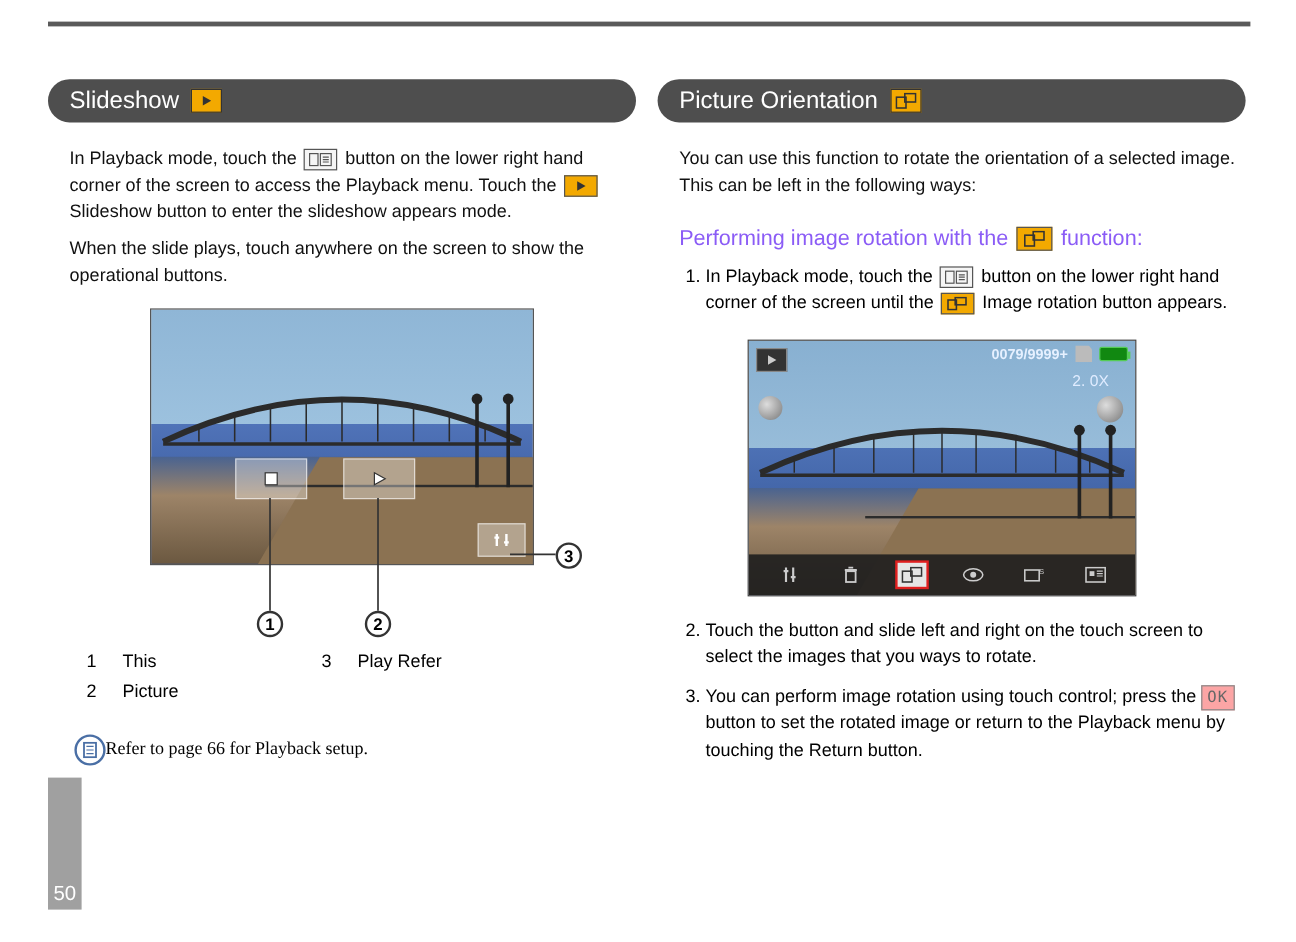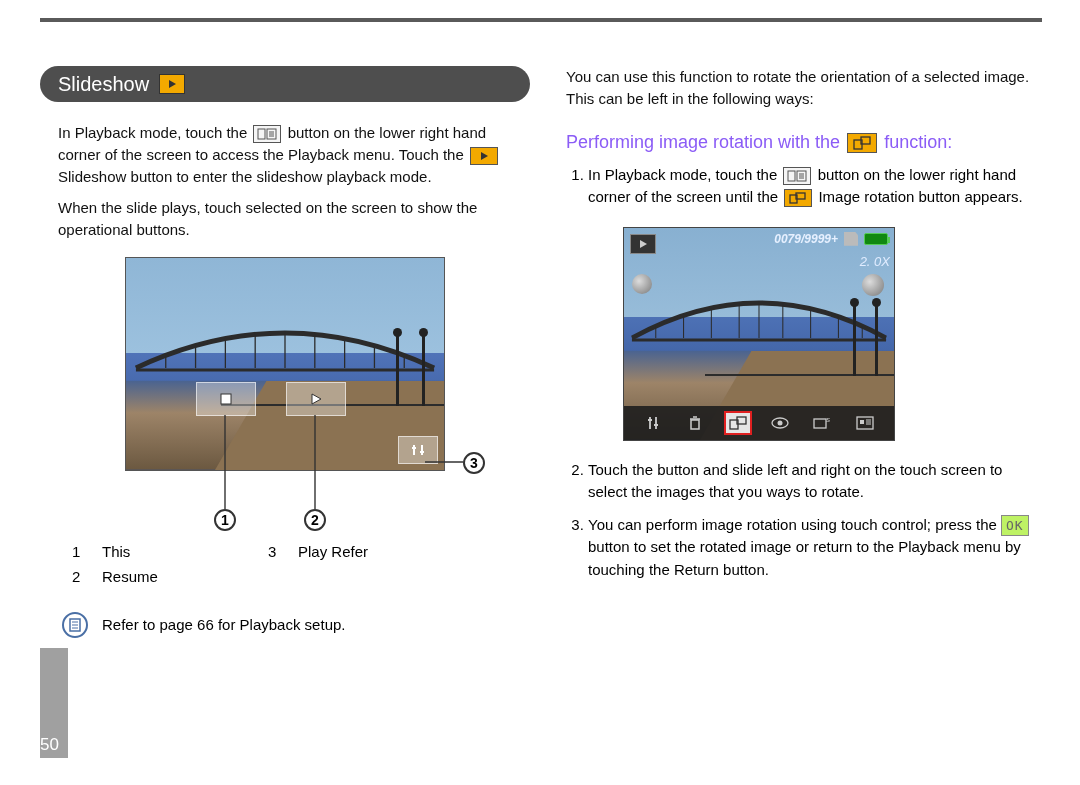--- a/index.html
+++ b/index.html
@@ -25,21 +25,21 @@
     top: 648px;
     width: 28px;
     height: 110px;
     background: #a0a0a0;
   }
   .page-num {
     position: absolute;
     left: 40px;
     bottom: 30px;
     width: 28px;
-    text-align: left;
+    text-align: center;
     color: #fff;
     font-size: 17px;
     font-weight: 500;
   }
   .columns {
     display: flex;
     gap: 18px;
     padding: 44px 0 0 0;
   }
   .col {
@@ -89,21 +89,21 @@
   }
   .inline-icon.orange { background: #f3a900; }
   .inline-icon svg { display:block; }
   .ok-btn {
     display:inline-block;
     border:1px solid #888;
     padding:0 4px;
     font-size:13px;
     letter-spacing:1px;
     color:#666;
-    background:#bef264;
+    background:#fca5a5;
     font-family: monospace;
     vertical-align: baseline;
   }
 
   
   .screenshot1 {
     margin: 6px auto 0 auto;
     width: 320px;
     position: relative;
   }
@@ -168,22 +168,23 @@
     margin: 68px 0 0 32px;
     font-size: 15px;
     line-height: 1.7;
   }
   .legend .row { display:flex; gap:26px; }
   .legend .cell { display:flex; gap:16px; min-width:170px;}
   .legend .num { width:14px; }
 
   .note-row {
     margin: 22px 0 0 22px;
-    display:flex; align-items:center; gap:14px;
+    display:flex; align-items:center; gap:0;
     font-size:15px;
+    font-family:Liberation Serif, serif;
   }
   .note-icon {
     width:26px; height:26px; border:2px solid #4a6fa5; border-radius:50%;
     display:flex; align-items:center; justify-content:center;
   }
 
   
   .subhead {
     font-size: 18px;
     color: #8b5cf6;
@@ -199,23 +200,23 @@
     line-height: 1.5;
   }
   ol.steps li { margin-bottom: 10px; padding-right:6px; }
 
   .screenshot2 {
     margin: 8px auto 18px auto;
     width: 340px;
     position: relative;
   }
   .screen-frame2 {
-    width:272px; height:214px; position:relative;
+    width:324px; height:214px; position:relative;
     background: linear-gradient(#88b0d1 0%, #97bcd9 42%, #4d71b5 42%, #2d4c8c 100%);
-    border:1px solid #444; overflow:hidden;font-style:italic;
+    border:1px solid #444; overflow:hidden;
   }
   .toolbar-bottom {
     position:absolute; left:0; right:0; bottom:0; height:34px;
     background: rgba(30,30,30,0.9);
     display:flex; align-items:center; justify-content:space-around;
     padding:0 8px;
   }
   .tb-ic {
     width:26px; height:22px; display:flex; align-items:center; justify-content:center;
     color:#ddd;
@@ -226,21 +227,21 @@
     display:flex; align-items:center; gap:6px;
     font-size:12px; color:#e6f0ff; font-weight:600;
   }
   .batt { width:24px; height:12px; border:1px solid #5c5; border-radius:2px; position:relative; background:#181;}
   .batt::after{content:"";position:absolute;right:-3px;top:3px;width:2px;height:6px;background:#5c5;}
   .sd { width:14px; height:14px; background:#bbb; clip-path: polygon(0 0,80% 0,100% 25%,100% 100%,0 100%); }
   .pb-ic-tl {
     position:absolute; top:6px; left:6px; width:26px; height:20px;
     background:#333; border:1px solid #888; display:flex; align-items:center; justify-content:center;
   }
-  .zoom-txt { position:absolute; top:26px; right:4px; color:#e0ecff; font-size:13px; font-weight:500;}
+  .zoom-txt { position:absolute; top:26px; right:22px; color:#e0ecff; font-size:13px; font-weight:500;}
   .knob { position:absolute; top:46px; left:8px; width:20px; height:20px; border-radius:50%;
           background: radial-gradient(circle at 35% 35%, #ddd, #777); }
   .knob2 { position:absolute; top:46px; right:10px; width:22px; height:22px; border-radius:50%;
           background: radial-gradient(circle at 35% 35%, #ddd, #777); }
 </style>
 </head>
 <body>
 
 <div class="page-outer">
   <div class="columns">
@@ -266,23 +267,23 @@
                 <line x1="12" y1="6" x2="17" y2="6" stroke="#555"></line>
                 <line x1="12" y1="8" x2="17" y2="8" stroke="#555"></line>
               </svg>
           </span>
           <span> button on the lower right hand corner of the screen to access the Playback menu. Touch the </span>
           <span class="inline-icon orange">
             <svg width="14" height="12" viewBox="0 0 14 12">
                 <polygon points="4,2 11,6 4,10" fill="#333"></polygon>
               </svg>
           </span>
-          <span> Slideshow button to enter the slideshow playback mode.</span>
+          <span> Slideshow button to enter the slideshow appears mode.</span>
         </p>
-        <p>When the slide plays, touch selected on the screen to show the operational buttons.</p>
+        <p>When the slide plays, touch anywhere on the screen to show the operational buttons.</p>
       </div>
 
       <div class="screenshot1">
         <div class="screen-frame">
           <div class="waterfront"></div>
           <div class="bridge">
             <svg viewBox="0 0 320 44" preserveAspectRatio="none">
               <path d="M10 40 Q160 -30 310 40" stroke="#2b2b2b" stroke-width="5" fill="none"></path>
               <path d="M10 42 L310 42" stroke="#2b2b2b" stroke-width="3"></path>
               <g stroke="#2b2b2b" stroke-width="1.3">
@@ -337,39 +338,48 @@
               <span>This</span>
             </div>
           <div class="cell">
               <span class="num">3</span>
               <span>Play Refer</span>
             </div>
         </div>
         <div class="row">
           <div class="cell">
               <span class="num">2</span>
-              <span>Resume</span>
+              <span>Picture</span>
             </div>
         </div>
       </div>
 
       <div class="note-row">
         <span class="note-icon">
           <svg width="14" height="14" viewBox="0 0 14 14">
               <rect x="2" y="1" width="10" height="12" fill="none" stroke="#4a6fa5" stroke-width="1.5"></rect>
               <line x1="4" y1="4" x2="10" y2="4" stroke="#4a6fa5"></line>
               <line x1="4" y1="7" x2="10" y2="7" stroke="#4a6fa5"></line>
               <line x1="4" y1="10" x2="10" y2="10" stroke="#4a6fa5"></line>
             </svg>
         </span>
         <span>Refer to page 66 for Playback setup.</span>
       </div>
     </div>
 
     <div class="col">
+      <div class="pill">
+        <span>Picture Orientation</span>
+        <span class="pill-icon">
+          <svg width="18" height="14" viewBox="0 0 18 14">
+              <rect x="1" y="4" width="8" height="9" fill="none" stroke="#333" stroke-width="1.3"></rect>
+              <rect x="8" y="1" width="9" height="7" fill="none" stroke="#333" stroke-width="1.3"></rect>
+            </svg>
+        </span>
+      </div>
 
       <div class="body-text">
         <p>You can use this function to rotate the orientation of a selected image. This can be left in the following ways:</p>
       </div>
 
       <div class="subhead">
         <span>Performing image rotation with the </span>
         <span class="inline-icon orange">
           <svg width="18" height="14" viewBox="0 0 18 14">
               <rect x="1" y="4" width="8" height="9" fill="none" stroke="#333" stroke-width="1.3"></rect>

